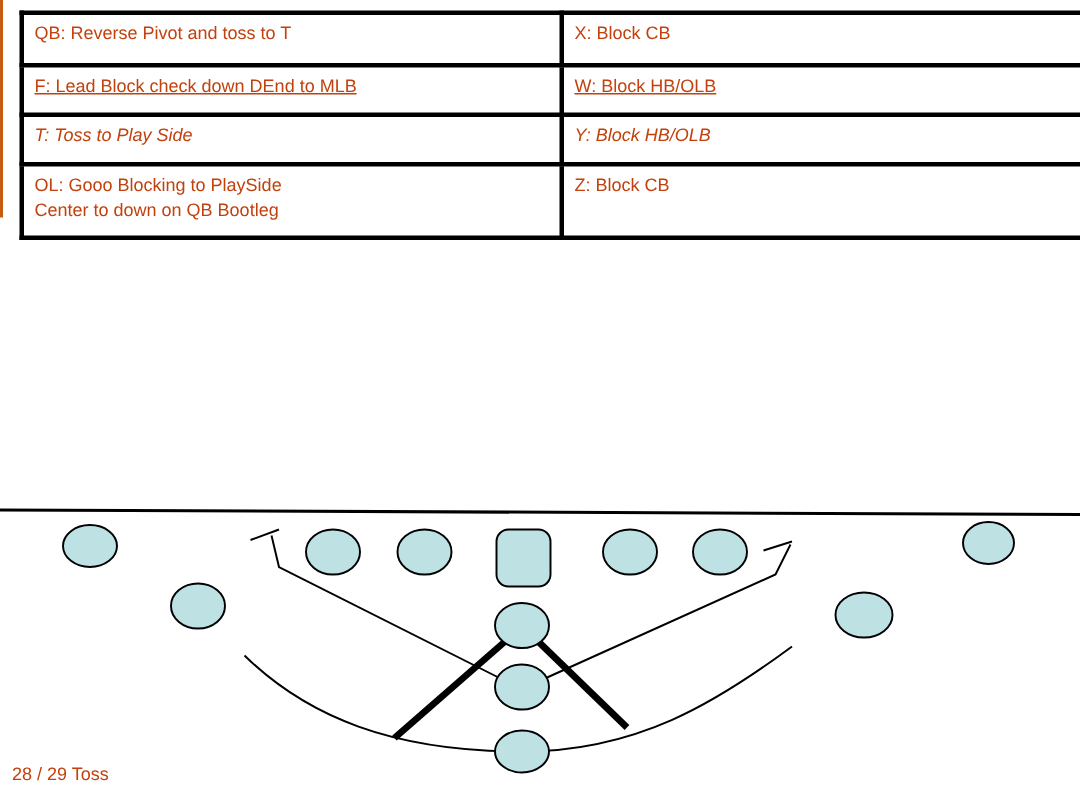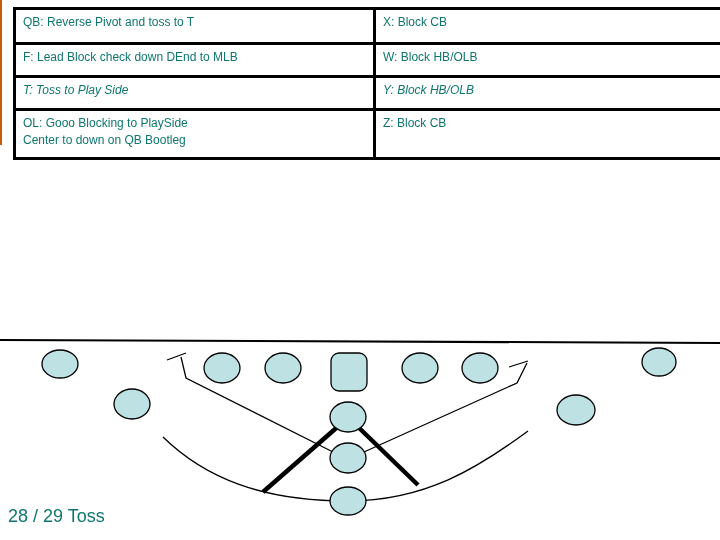--- a/index.html
+++ b/index.html
@@ -1,40 +1,40 @@
 <!DOCTYPE html>
 <html><head>
 <meta charset="utf-8">
 <style>
   html,body{margin:0;padding:0;background:#fff;}
   #slide{
     position:relative;width:720px;height:540px;background:#ffffff;overflow:hidden;
-    font-family:"Liberation Sans", sans-serif;color:#0f766e;
+    font-family:"Liberation Sans", sans-serif;color:#c2410c;
   }
   #edge-accent{
     position:absolute;left:0;top:0;width:2px;height:145px;background:#c55a11;
   }
   table.assign{
     position:absolute;left:13px;top:7px;width:705px;
     border-collapse:collapse;table-layout:fixed;
   }
   table.assign td{
     border:3px solid #000;vertical-align:top;
     padding:4px 6px 2px 7px;font-size:12px;line-height:17px;
     white-space:nowrap;overflow:hidden;
   }
   td.c-left{width:344px;}
   td.c-right{width:352px;}
   tr.r1 td{height:26px;}
-  tr.r2 td{height:24px;}
+  tr.r2 td{height:24px;text-decoration:underline;}
   tr.r3 td{height:24px;font-style:italic;}
   tr.r4 td{height:40px;margin-top:22px;}
   #diagram{position:absolute;left:0;top:0;width:720px;height:540px;}
   #caption{
-    position:absolute;left:8px;top:508px;font-size:18px;line-height:17px;
+    position:absolute;left:8px;top:508px;font-size:12px;line-height:17px;
   }
 </style>
 </head>
 <body>
 
 <div id="slide">
 
   <div id="edge-accent"></div>
 
   <table class="assign">

